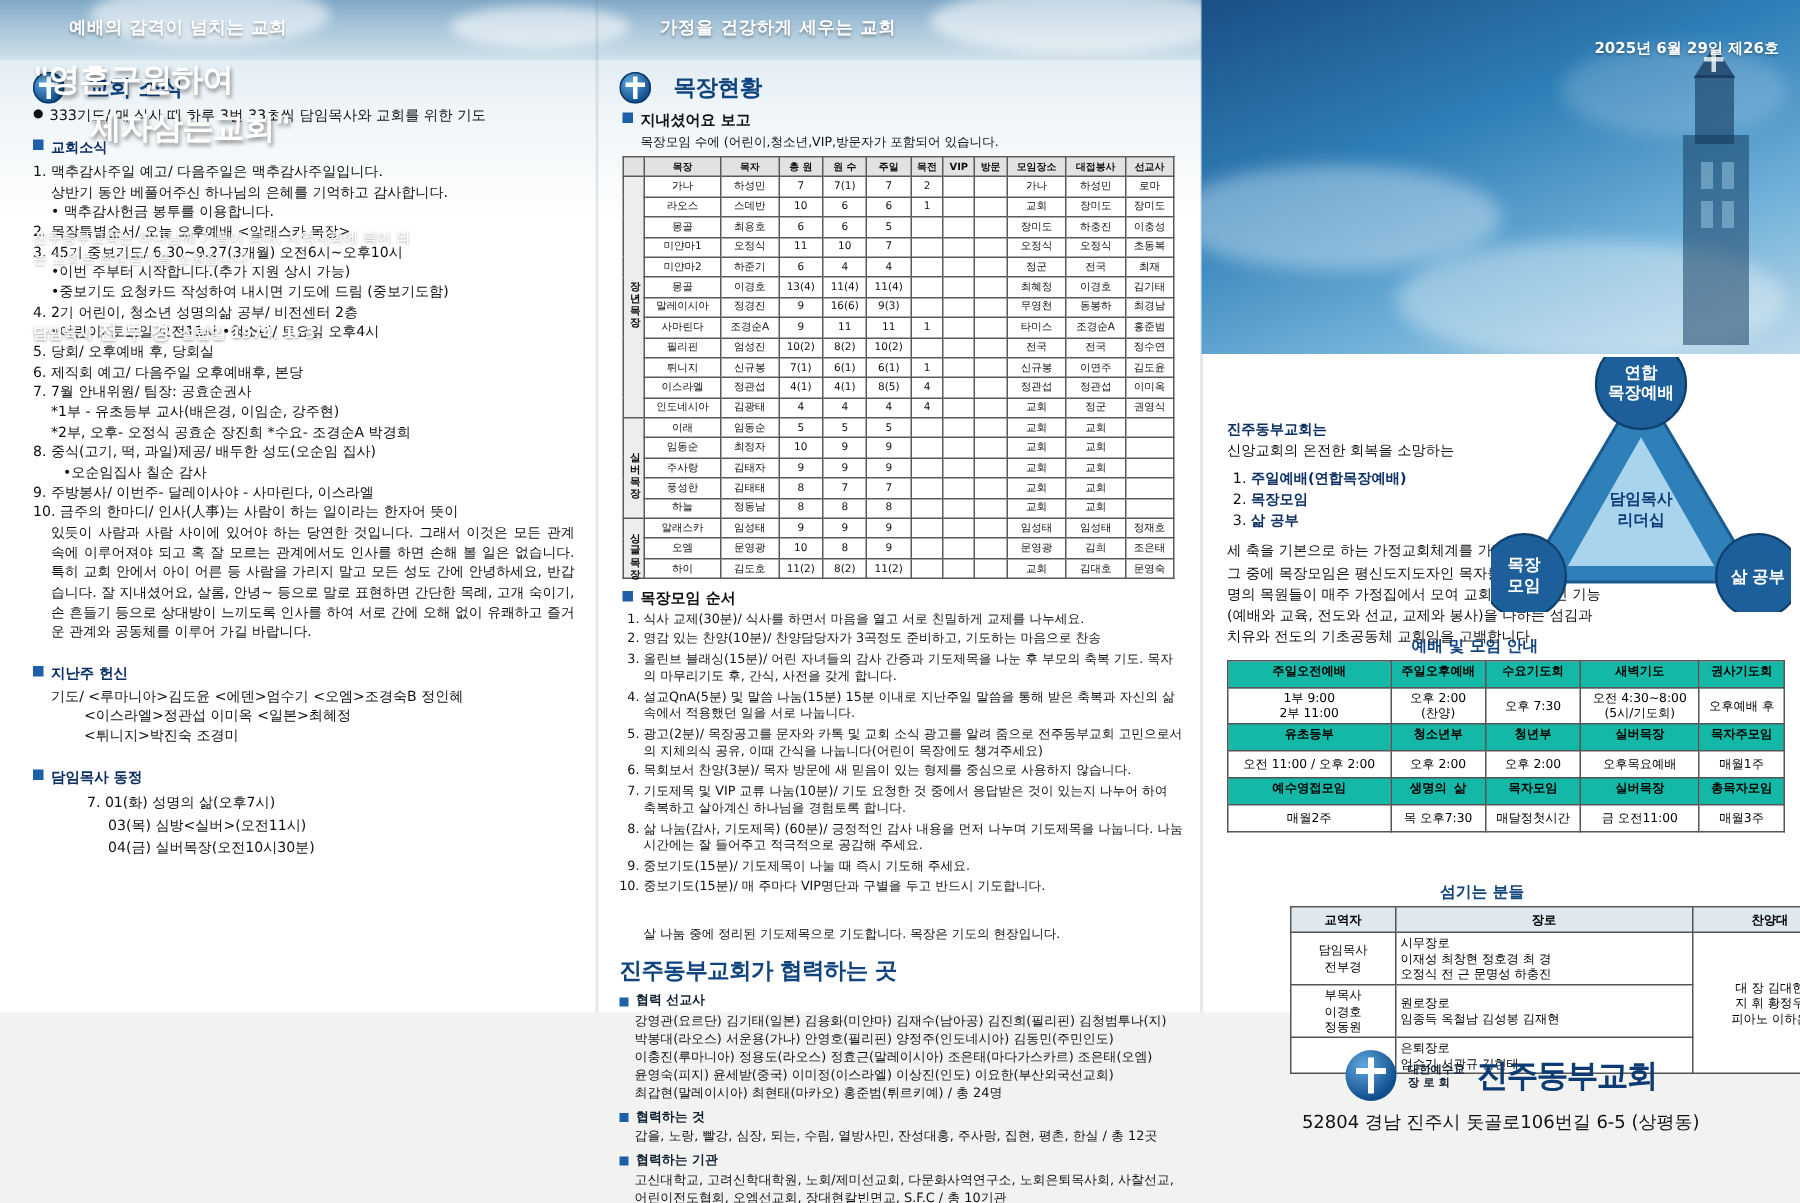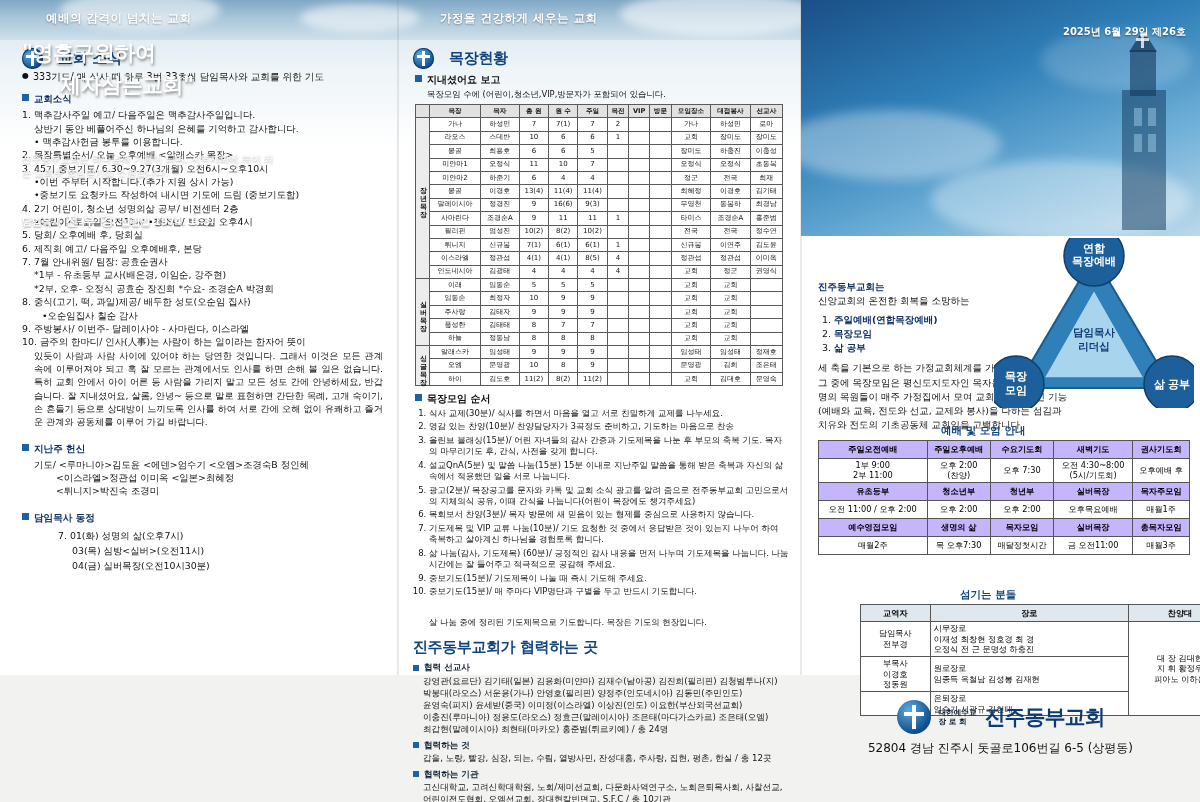--- a/index.html
+++ b/index.html
@@ -131,21 +131,21 @@
   .mission ol{margin:4px 0 6px 0;padding-left:16px;}
   .tri-wrap{position:absolute;right:6px;top:238px;width:200px;height:170px;}
 
   .sched-title{
     position:absolute;left:941px;top:424px;font-size:10.5px;font-weight:bold;color:#12457f;
   }
   table.st{
     position:absolute;left:818px;top:440px;border-collapse:collapse;width:372px;font-size:8.2px;background:#fff;
   }
   table.st th,table.st td{border:1px solid #555;padding:1px 2px;text-align:center;line-height:1.25;height:15px;}
-  table.st th{background:#c4b5fd;font-weight:bold;}
+  table.st th{background:#14b8a6;font-weight:bold;font-family:Liberation Mono, monospace;}
 
   .serve-title{
     position:absolute;left:960px;top:588px;font-size:10.5px;font-weight:bold;color:#12457f;
   }
   table.sv{
     position:absolute;left:860px;top:604px;border-collapse:collapse;width:372px;font-size:8.2px;background:#fff;
   }
   table.sv th,table.sv td{border:1px solid #555;padding:1px 3px;line-height:1.3;height:14px;}
   table.sv th{background:#dfe7ef;font-weight:bold;text-align:center;}
   table.sv td.c{text-align:center;}
@@ -563,22 +563,22 @@
       <div class="coop-title">진주동부교회가 협력하는 곳</div>
 
       <div class="coop-block">
         <div class="hd">
             <span class="sq"></span>
             <span>협력 선교사</span>
           </div>
         <div style="padding-left:10px;">
           <div>강영관(요르단) 김기태(일본) 김용화(미얀마) 김재수(남아공) 김진희(필리핀) 김청범투나(지)</div>
           <div>박봉대(라오스) 서운용(가나) 안영호(필리핀) 양정주(인도네시아) 김동민(주민인도)</div>
+          <div>이충진(루마니아) 정용도(라오스) 정효근(말레이시아) 조은태(마다가스카르) 조은태(오엠)</div>
           <div>윤영숙(피지) 윤세받(중국) 이미정(이스라엘) 이상진(인도) 이요한(부산외국선교회)</div>
-          <div>이충진(루마니아) 정용도(라오스) 정효근(말레이시아) 조은태(마다가스카르) 조은태(오엠)</div>
           <div>최갑현(말레이시아) 최현태(마카오) 홍준범(튀르키예) /   총 24명</div>
         </div>
 
         <div class="hd">
             <span class="sq"></span>
             <span>협력하는 것</span>
           </div>
         <div style="padding-left:10px;">갑을, 노랑, 빨강, 심장, 되는, 수림, 열방사민, 잔성대홍, 주사랑, 집현, 평촌, 한실 /   총 12곳</div>
 
         <div class="hd">

